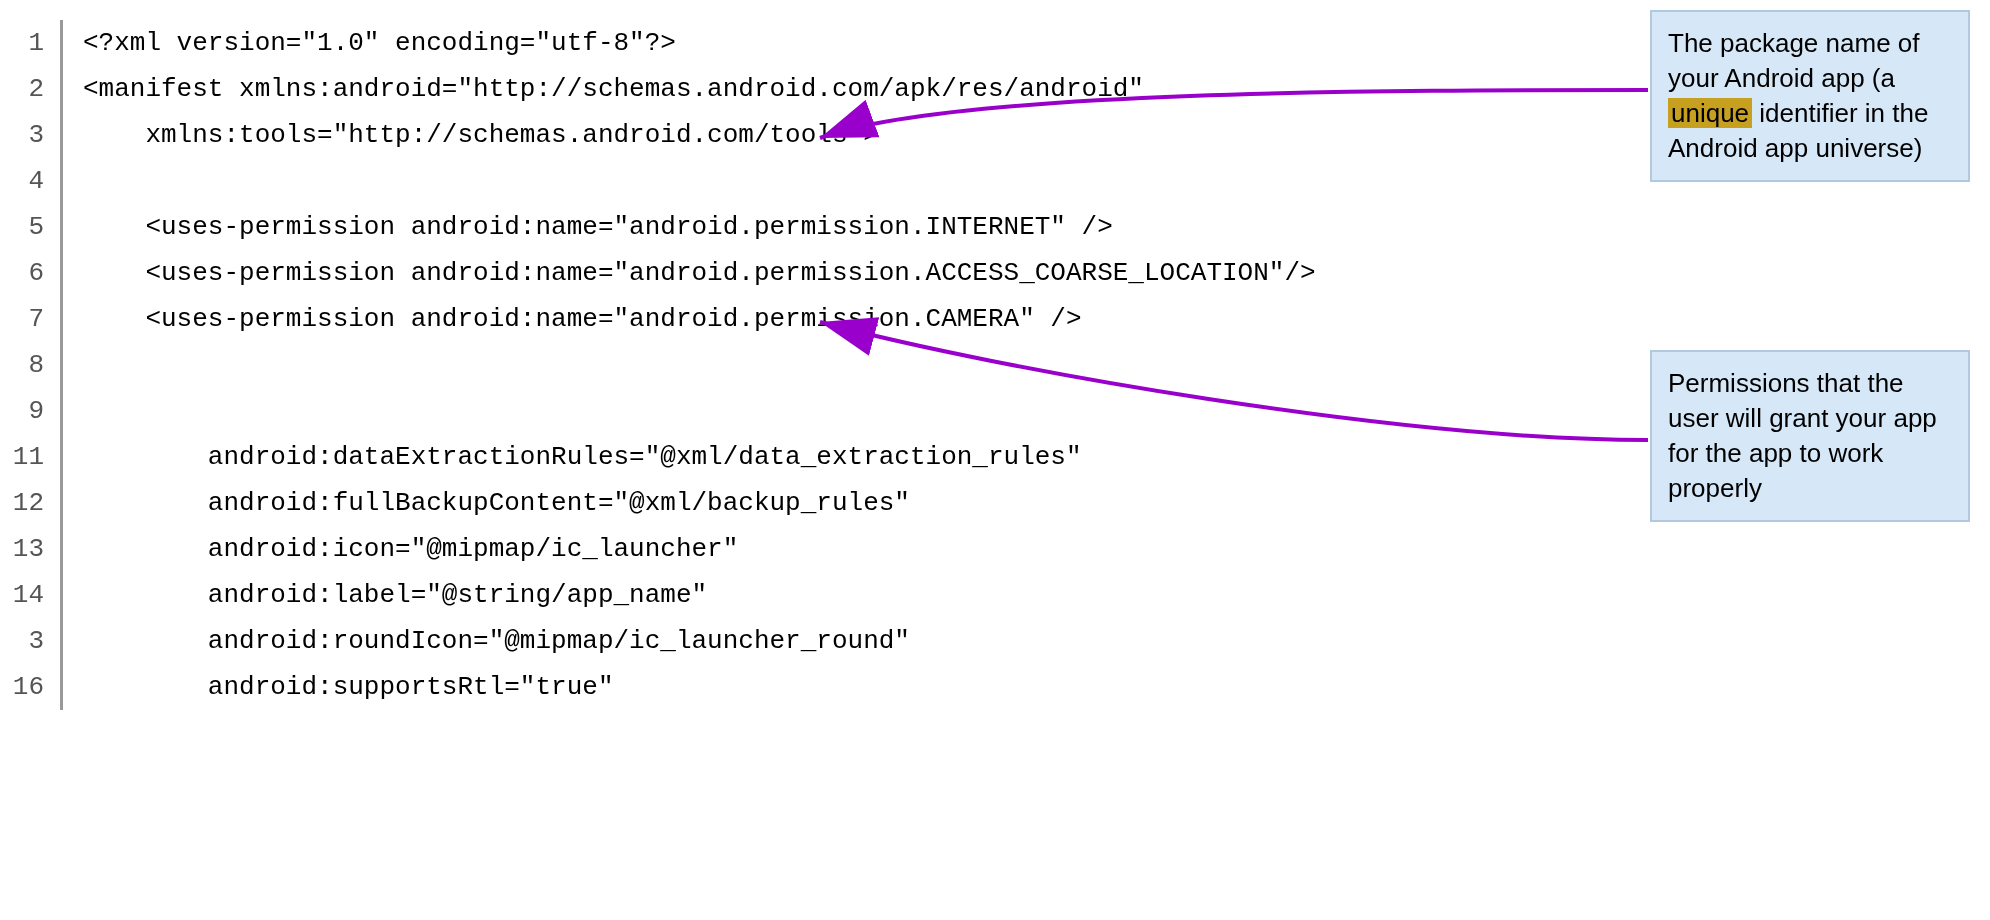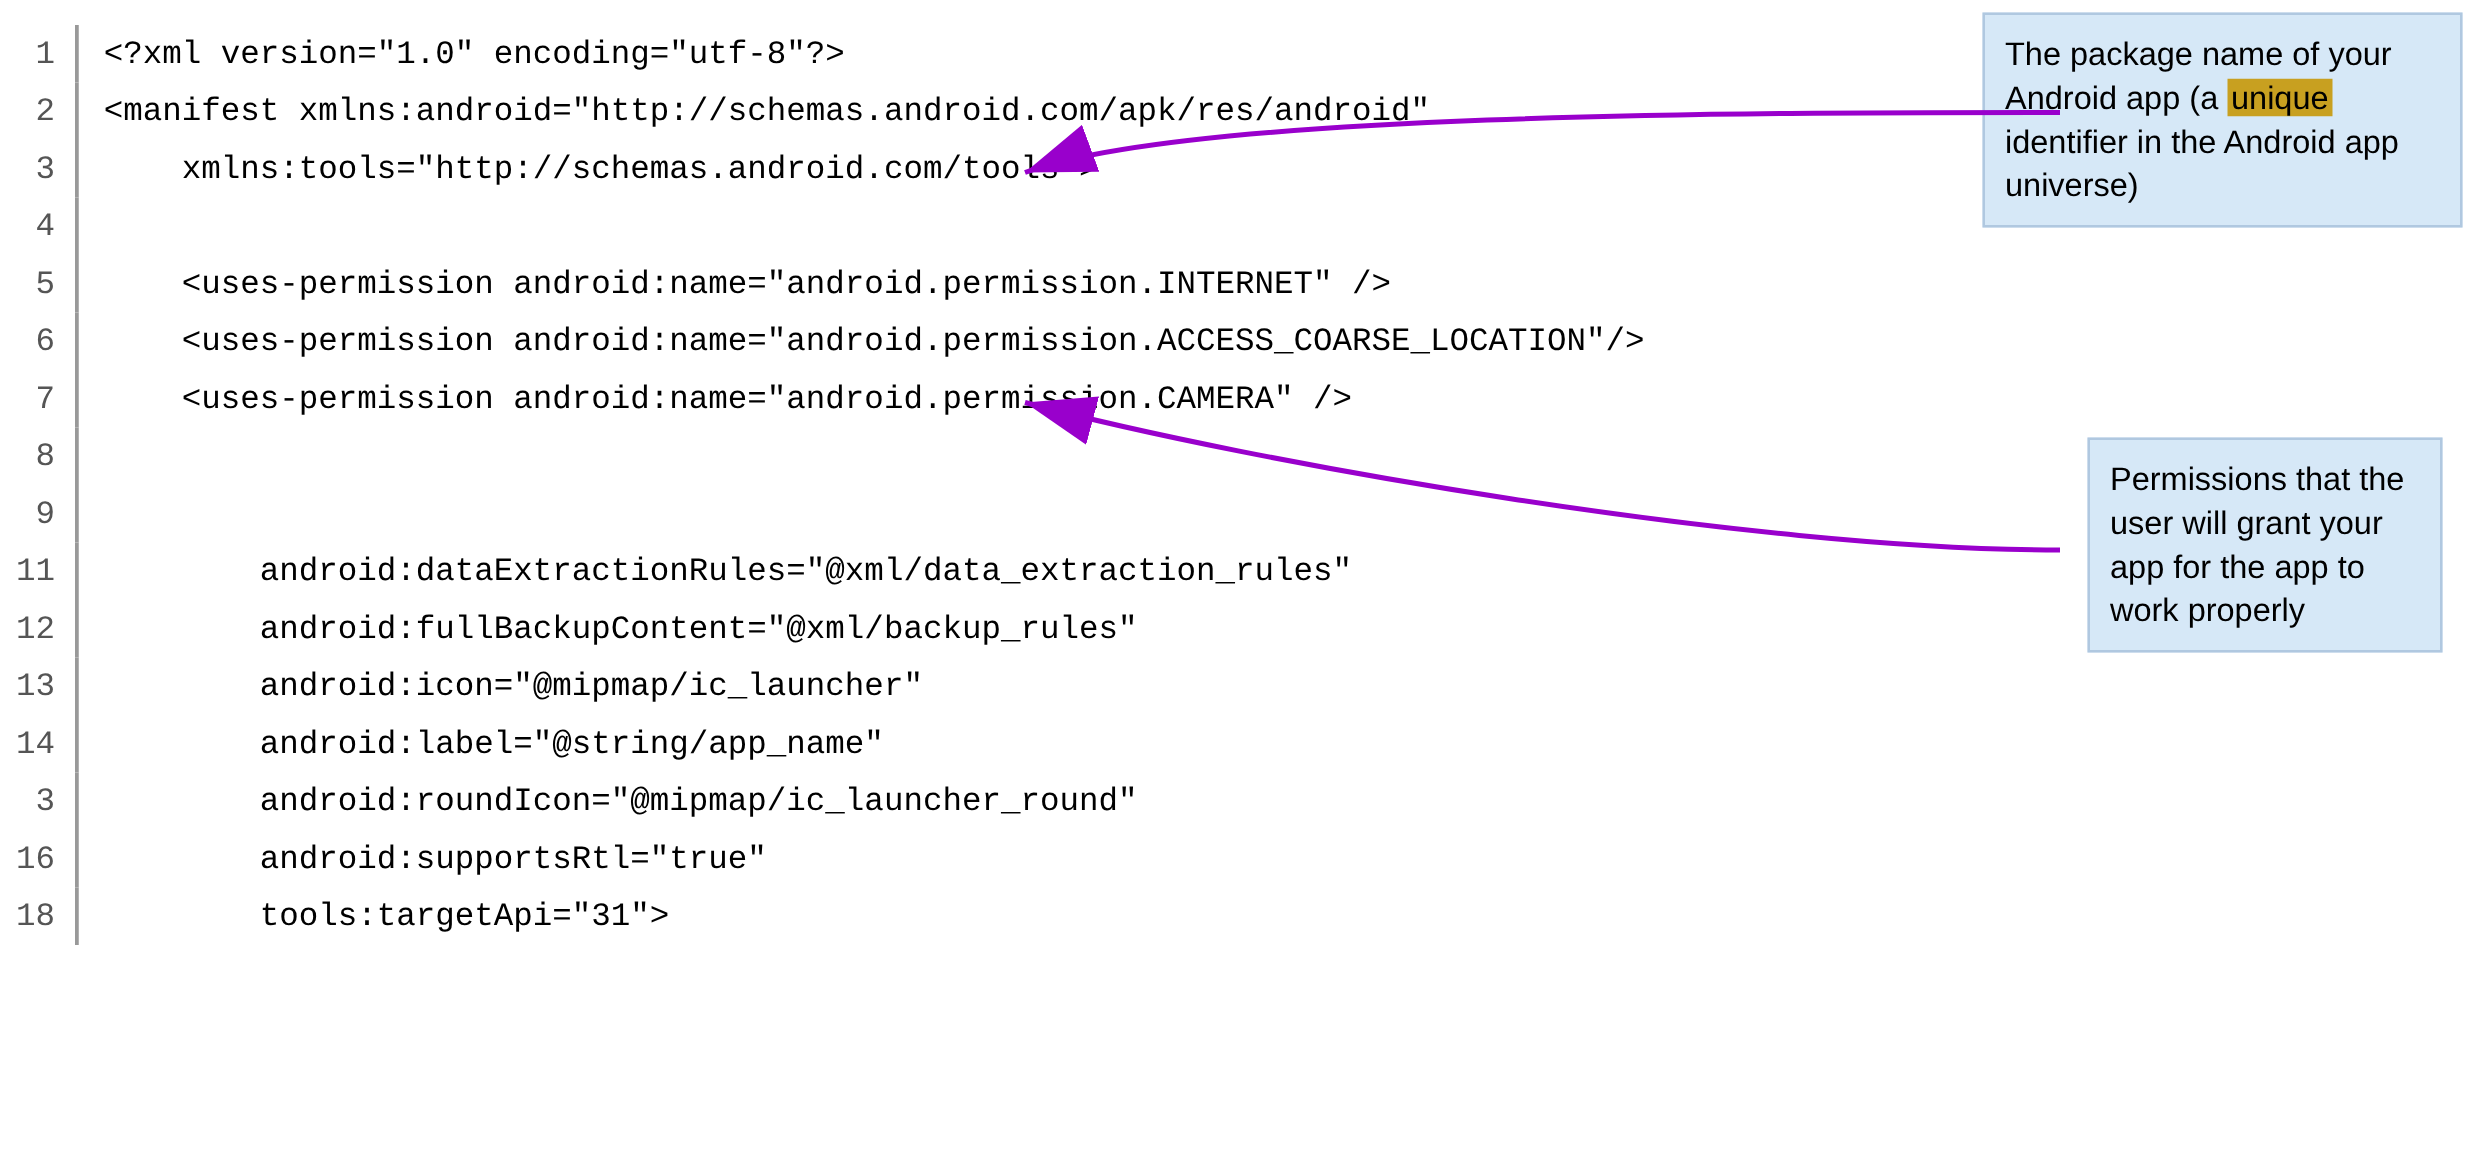--- a/index.html
+++ b/index.html
@@ -67,35 +67,35 @@
       color: #000000;
       line-height: 46px;
       white-space: pre;
     }
 
     
     .annotation-box-1 {
       position: absolute;
       top: 10px;
       right: 20px;
-      width: 384px;
+      width: 320px;
       background: #d6e8f7;
       border: 2px solid #b0c8e0;
       padding: 14px 16px;
       font-size: 26px;
       font-family: Arial, sans-serif;
       color: #000000;
       line-height: 1.35;
     }
 
     .annotation-box-2 {
       position: absolute;
       top: 350px;
-      right: 36px;
-      width: 284px;
+      right: 20px;
+      width: 320px;
       background: #d6e8f7;
       border: 2px solid #b0c8e0;
       padding: 14px 16px;
       font-size: 26px;
       font-family: Arial, sans-serif;
       color: #000000;
       line-height: 1.35;
     }
 
     .highlight-unique {
@@ -205,25 +205,20 @@
       <span class="code-content">        android:roundIcon="@mipmap/ic_launcher_round"</span>
     </div>
 
     <div class="code-line">
       <span class="line-number">16</span>
       <div class="line-separator"></div>
       <span class="code-content">        android:supportsRtl="true"</span>
     </div>
 
 
-    <div class="code-line">
-      <span class="line-number">18</span>
-      <div class="line-separator"></div>
-      <span class="code-content">        tools:targetApi="31"&gt;</span>
-    </div>
   </div>
 
   <div class="annotation-box-1">
     <span>The package name of your Android app (a </span><span class="highlight-unique">unique</span><span> identifier in the Android app universe)</span>
   </div>
 
   <div class="annotation-box-2">
     <span>Permissions that the user will grant your app for the app to work properly</span>
   </div>
 

